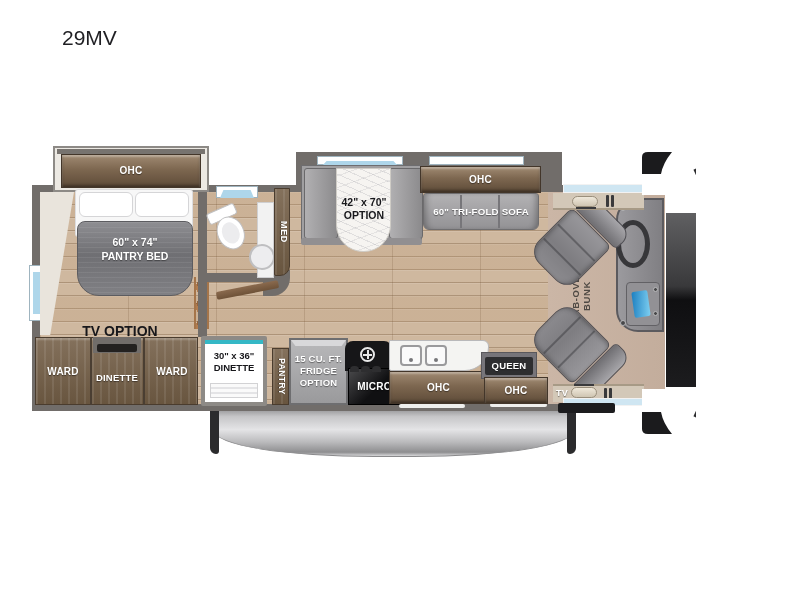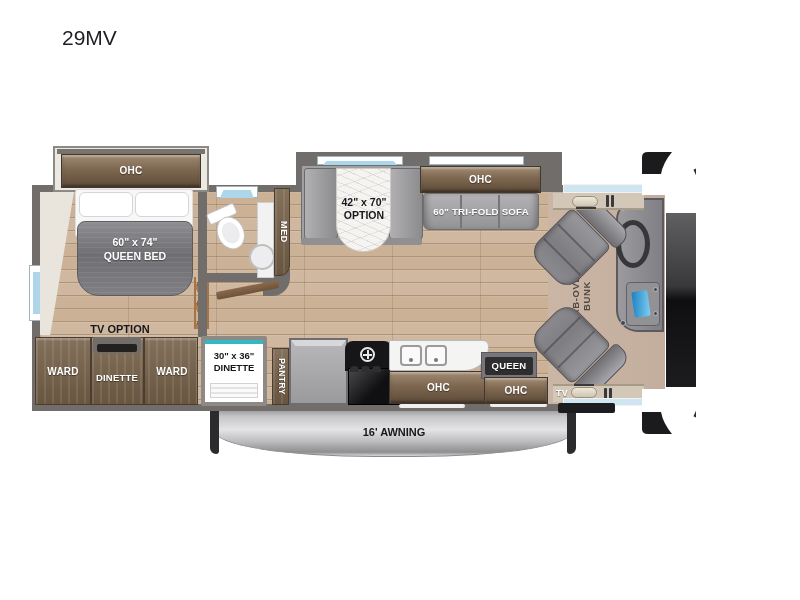--- a/index.html
+++ b/index.html
@@ -52,21 +52,20 @@
 
 <div id="canvas">
 
   <div class="abs" style="left:62px;top:26px;font-size:21px;color:#1f1f23;">29MV</div>
 
   <div class="abs" style="left:214px;top:407px;width:360px;height:50px;border-radius:0 0 160px 160px / 0 0 26px 26px;
               background:linear-gradient(180deg,#8f8f91 0%,#c6c6c8 18%,#e4e4e6 45%,#bcbcbe 70%,#8e8e90 92%,#d8d8da 100%);
               border:1px solid #8a8a8c;box-sizing:border-box;"></div>
   <div class="abs" style="left:210px;top:407px;width:9px;height:47px;background:#2b2b2d;border-radius:0 0 3px 6px;"></div>
   <div class="abs" style="left:567px;top:407px;width:9px;height:47px;background:#2b2b2d;border-radius:0 0 6px 3px;"></div>
-  <div class="abs dl" style="left:214px;top:426px;width:360px;font-size:11px;">16' AWNING</div>
 
   <div class="abs wood" style="left:40px;top:192px;width:608px;height:212px;"></div>
   <div class="abs bunkfloor" style="left:548px;top:192px;width:117px;height:212px;"></div>
 
   <div class="abs wall" style="left:32px;top:185px;width:531px;height:7px;"></div>
   <div class="abs wall" style="left:32px;top:404px;width:531px;height:7px;"></div>
   <div class="abs wall" style="left:32px;top:185px;width:8px;height:226px;"></div>
 
   <div class="abs win" style="left:29px;top:265px;width:15px;height:56px;"></div>
   <div class="abs glass" style="left:33px;top:272px;width:7px;height:42px;"></div>
@@ -89,23 +88,23 @@
   <div class="abs" style="left:75px;top:189px;width:118px;height:48px;background:#f7f7f7;border:1px solid #dcdcde;border-radius:3px;box-sizing:border-box;"></div>
   <div class="abs" style="left:79px;top:192px;width:54px;height:25px;background:#ffffff;border:1px solid #d5d5d7;border-radius:6px;box-sizing:border-box;"></div>
   <div class="abs" style="left:135px;top:192px;width:54px;height:25px;background:#ffffff;border:1px solid #d5d5d7;border-radius:6px;box-sizing:border-box;"></div>
   <div class="abs" style="left:77px;top:221px;width:116px;height:75px;border-radius:8px 8px 22px 22px;
               background:linear-gradient(180deg,#8e8e92 0%,#6f6f73 45%,#808084 100%);
               background-image:repeating-linear-gradient(180deg, rgba(255,255,255,.07) 0 1px, transparent 1px 5px),
                 linear-gradient(180deg,#8e8e92 0%,#6f6f73 45%,#808084 100%);
               border:1px solid #5c5c60;box-sizing:border-box;"></div>
   <div class="abs" style="left:77px;top:236px;width:116px;text-align:center;color:#ffffff;font-weight:bold;font-size:10.5px;line-height:1.3;text-shadow:0 1px 1px rgba(0,0,0,.4);">
     <div>60" x 74"</div>
-    <div>QUEEN BED</div>
-  </div>
-  <div class="abs dl" style="left:75px;top:323px;width:90px;font-size:11px;">TV OPTION</div>
+    <div>PANTRY BED</div>
+  </div>
+  <div class="abs dl" style="left:75px;top:323px;width:90px;font-size:14px;">TV OPTION</div>
   <div class="abs ladder" style="left:194px;top:277px;width:15px;height:52px;"></div>
 
   <div class="abs brownv" style="left:35px;top:337px;width:163px;height:68px;box-shadow:inset 0 2px 2px rgba(255,255,255,.25);"></div>
   <div class="abs" style="left:90px;top:337px;width:2px;height:68px;background:#4a3e32;"></div>
   <div class="abs" style="left:143px;top:337px;width:2px;height:68px;background:#4a3e32;"></div>
   <div class="abs wall" style="left:93px;top:337px;width:48px;height:16px;"></div>
   <div class="abs" style="left:97px;top:344px;width:40px;height:8px;background:#232120;border-radius:2px;"></div>
   <div class="abs wl" style="left:37px;top:366px;width:52px;">WARD</div>
   <div class="abs wl" style="left:92px;top:372px;width:50px;font-size:9.5px;">DINETTE</div>
   <div class="abs wl" style="left:146px;top:366px;width:52px;">WARD</div>
@@ -136,31 +135,37 @@
   <div class="abs dl" style="left:205px;top:350px;width:58px;font-size:9.5px;">
     <div>30" x 36"</div>
     <div>DINETTE</div>
   </div>
   <div class="abs brownv" style="left:272px;top:348px;width:17px;height:57px;"></div>
   <div class="abs wl" style="left:251px;top:370px;width:59px;height:13px;font-size:8.5px;letter-spacing:.4px;transform:rotate(90deg);">PANTRY</div>
 
   <div class="abs" style="left:289px;top:338px;width:59px;height:67px;background:linear-gradient(180deg,#b8b8ba,#9a9a9c);
               border:2px solid #6e6e70;box-sizing:border-box;"></div>
   <div class="abs" style="left:291px;top:340px;width:55px;height:6px;background:#d8d8da;clip-path:polygon(0 0,100% 0,92% 100%,8% 100%);"></div>
+  <div class="abs wl" style="left:289px;top:353px;width:59px;font-size:9.5px;line-height:1.25;">
+    <div>15 CU. FT.</div>
+    <div>FRIDGE</div>
+    <div>OPTION</div>
+  </div>
 
   <div class="abs" style="left:345px;top:341px;width:47px;height:30px;background:#161618;border-radius:8px 8px 0 0;"></div>
   <div class="abs" style="left:360px;top:347px;width:15px;height:15px;border:2px solid #e8e8e8;border-radius:50%;box-sizing:border-box;">
     <div style="position:absolute;left:50%;top:1px;bottom:1px;width:2px;margin-left:-1px;background:#e8e8e8;"></div>
     <div style="position:absolute;top:50%;left:1px;right:1px;height:2px;margin-top:-1px;background:#e8e8e8;"></div>
   </div>
   <div class="abs" style="left:348px;top:368px;width:53px;height:37px;border:1px solid #000;box-sizing:border-box;
               background:linear-gradient(135deg,#4a4a4c 0%,#101012 55%);"></div>
   <div class="abs" style="left:350px;top:366px;width:9px;height:6px;background:#2e2e30;border-radius:4px 4px 0 0;"></div>
   <div class="abs" style="left:361px;top:366px;width:9px;height:6px;background:#2e2e30;border-radius:4px 4px 0 0;"></div>
   <div class="abs" style="left:372px;top:366px;width:9px;height:6px;background:#2e2e30;border-radius:4px 4px 0 0;"></div>
+  <div class="abs wl" style="left:348px;top:368px;width:53px;line-height:37px;">MICRO</div>
 
   <div class="abs" style="left:389px;top:340px;width:100px;height:31px;background:#f4f4f2;border:1px solid #b9b9bb;
               border-radius:0 6px 24px 2px;box-sizing:border-box;"></div>
   <div class="abs" style="left:400px;top:345px;width:22px;height:21px;background:#fafafa;border:2px solid #9a9a9c;border-radius:4px;box-sizing:border-box;"></div>
   <div class="abs" style="left:409px;top:358px;width:4px;height:4px;border-radius:50%;background:#77777a;"></div>
   <div class="abs" style="left:425px;top:345px;width:22px;height:21px;background:#fafafa;border:2px solid #9a9a9c;border-radius:4px;box-sizing:border-box;"></div>
   <div class="abs" style="left:434px;top:358px;width:4px;height:4px;border-radius:50%;background:#77777a;"></div>
 
   <div class="abs brown" style="left:389px;top:371px;width:99px;height:33px;"></div>
   <div class="abs wl" style="left:389px;top:371px;width:99px;line-height:33px;">OHC</div>

